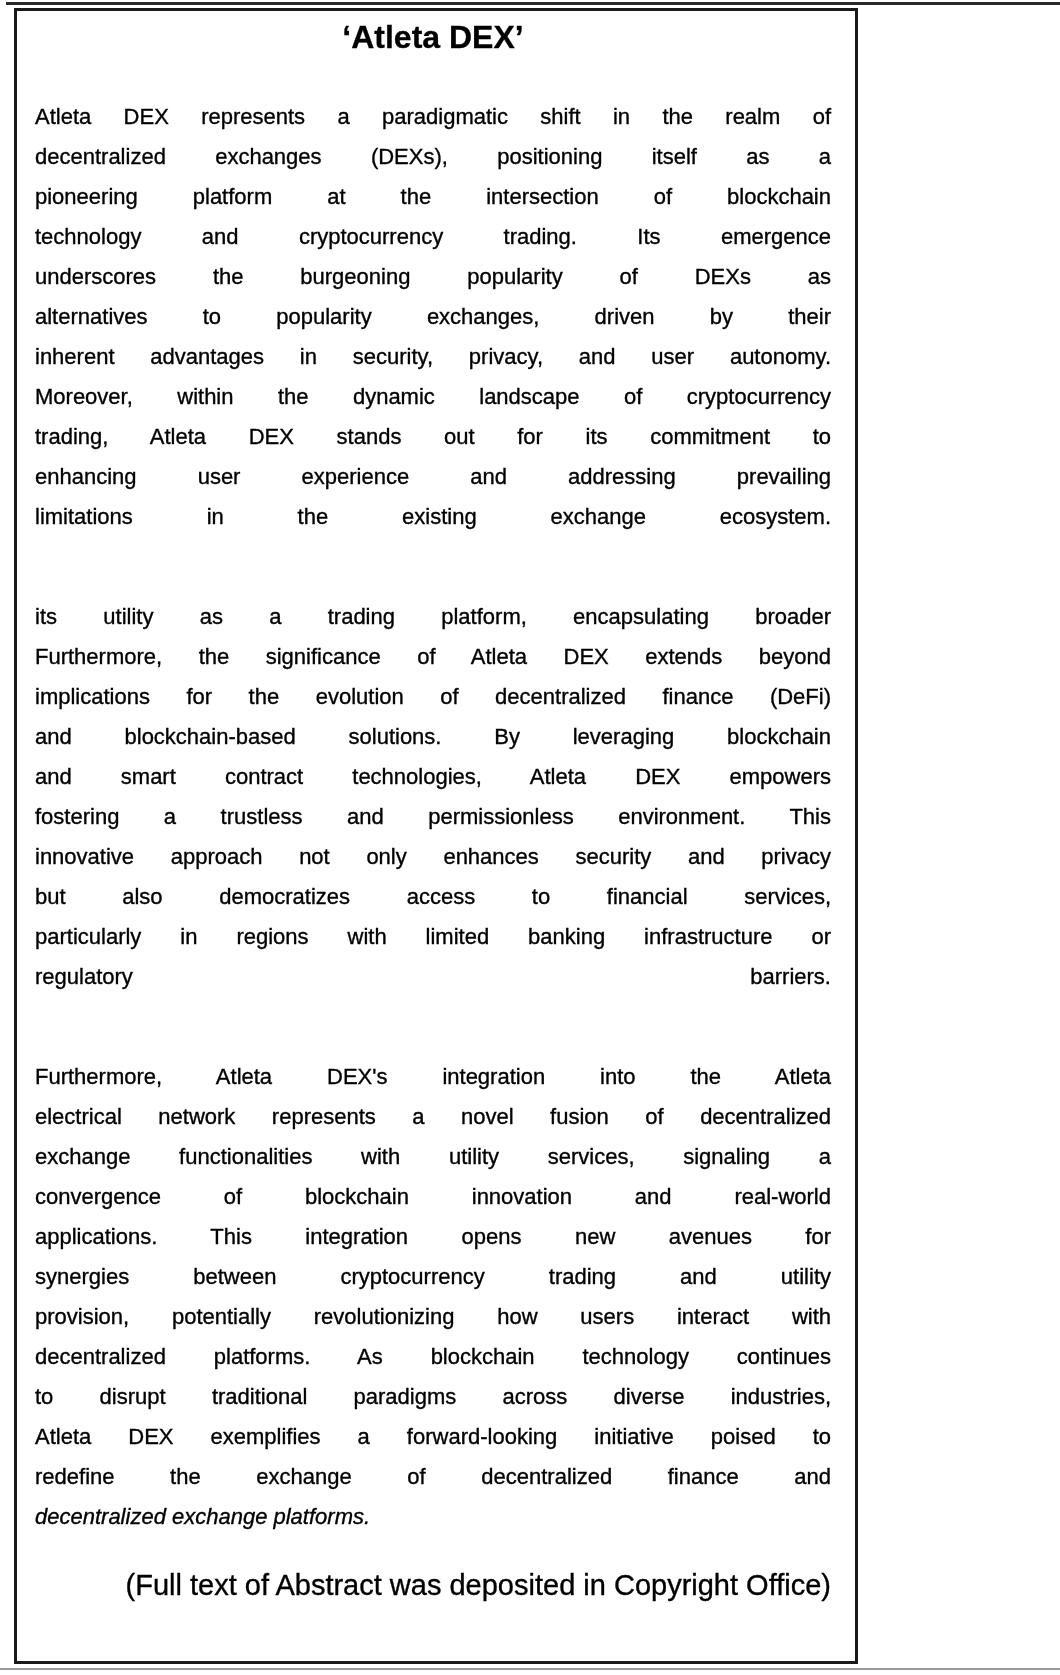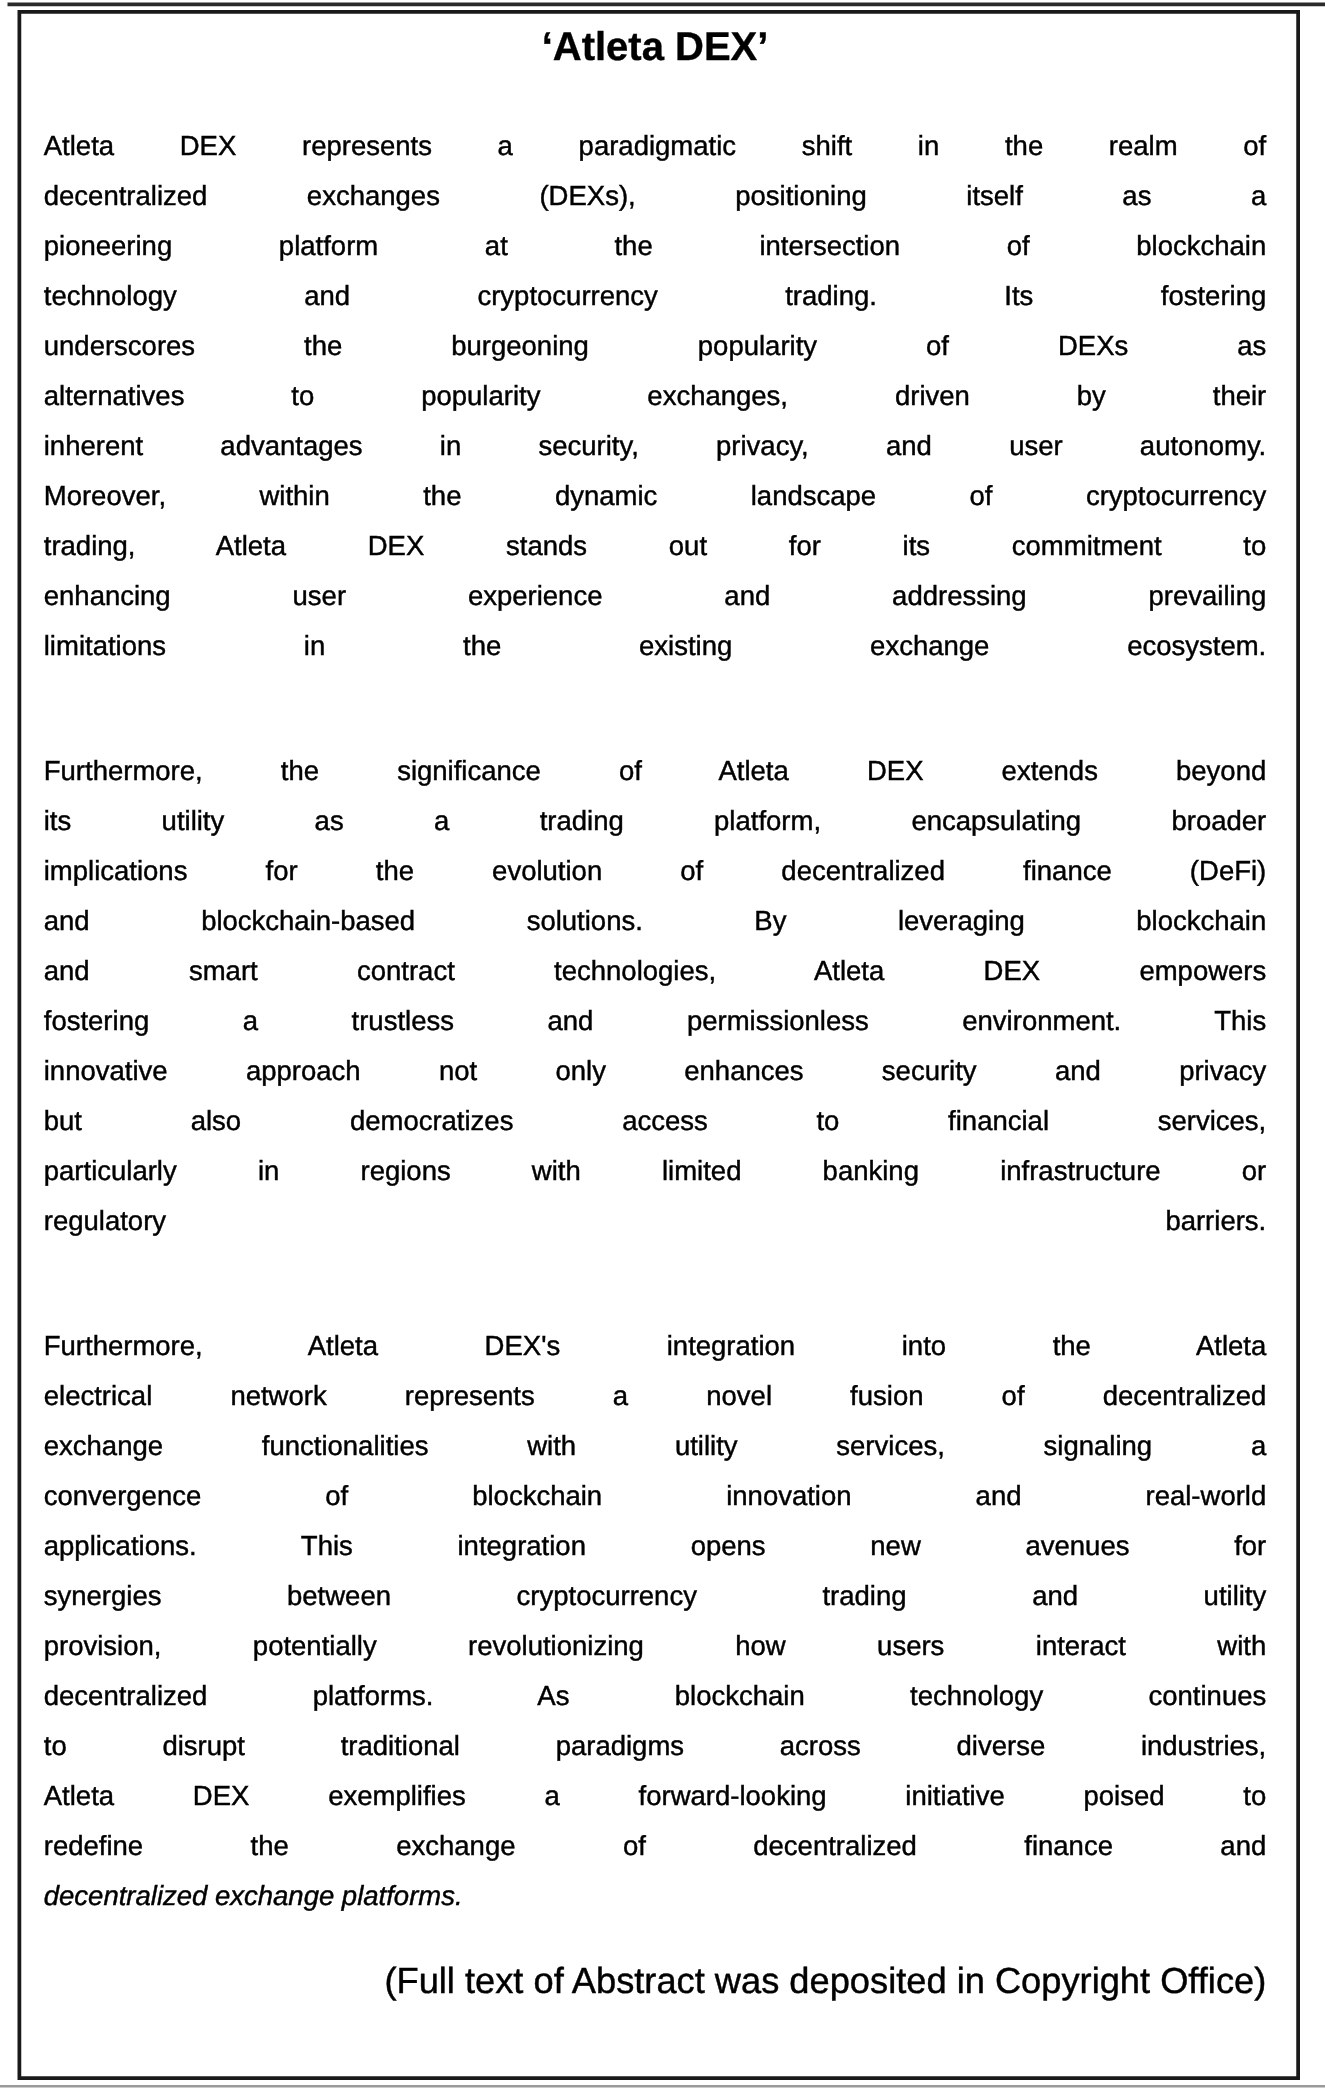--- a/index.html
+++ b/index.html
@@ -28,21 +28,21 @@
     left: 0px;
     top: 1668px;
     width: 1060px;
     height: 2px;
     background: #9a9a9a;
   }
   .frame {
     position: absolute;
     left: 14px;
     top: 8px;
-    width: 1026px;
+    width: 844px;
     height: 1656px;
     box-sizing: border-box;
     border: 3px solid #1a1a1a;
     background: #ffffff;
     padding: 6px 24px 0 18px;
   }
   .title {
     font-size: 32px;
     font-weight: 700;
     line-height: 40px;
@@ -81,32 +81,32 @@
 <div class="scan-artifact-top"></div>
 
 <div class="frame">
   <div class="title">‘Atleta DEX’</div>
 
   <div id="paragraphs">
       <div class="para">
         <div class="line">Atleta DEX represents a paradigmatic shift in the realm of</div>
         <div class="line">decentralized exchanges (DEXs), positioning itself as a</div>
         <div class="line">pioneering platform at the intersection of blockchain</div>
-        <div class="line">technology and cryptocurrency trading. Its fostering</div>
+        <div class="line">technology and cryptocurrency trading. Its emergence</div>
         <div class="line">underscores the burgeoning popularity of DEXs as</div>
         <div class="line">alternatives to popularity exchanges, driven by their</div>
         <div class="line">inherent advantages in security, privacy, and user autonomy.</div>
         <div class="line">Moreover, within the dynamic landscape of cryptocurrency</div>
         <div class="line">trading, Atleta DEX stands out for its commitment to</div>
         <div class="line">enhancing user experience and addressing prevailing</div>
         <div class="line">limitations in the existing exchange ecosystem.</div>
       </div>
       <div class="para">
+        <div class="line">its utility as a trading platform, encapsulating broader</div>
         <div class="line">Furthermore, the significance of Atleta DEX extends beyond</div>
-        <div class="line">its utility as a trading platform, encapsulating broader</div>
         <div class="line">implications for the evolution of decentralized finance (DeFi)</div>
         <div class="line">and blockchain-based solutions. By leveraging blockchain</div>
         <div class="line">and smart contract technologies, Atleta DEX empowers</div>
         <div class="line">fostering a trustless and permissionless environment. This</div>
         <div class="line">innovative approach not only enhances security and privacy</div>
         <div class="line">but also democratizes access to financial services,</div>
         <div class="line">particularly in regions with limited banking infrastructure or</div>
         <div class="line">regulatory barriers.</div>
       </div>
       <div class="para">

